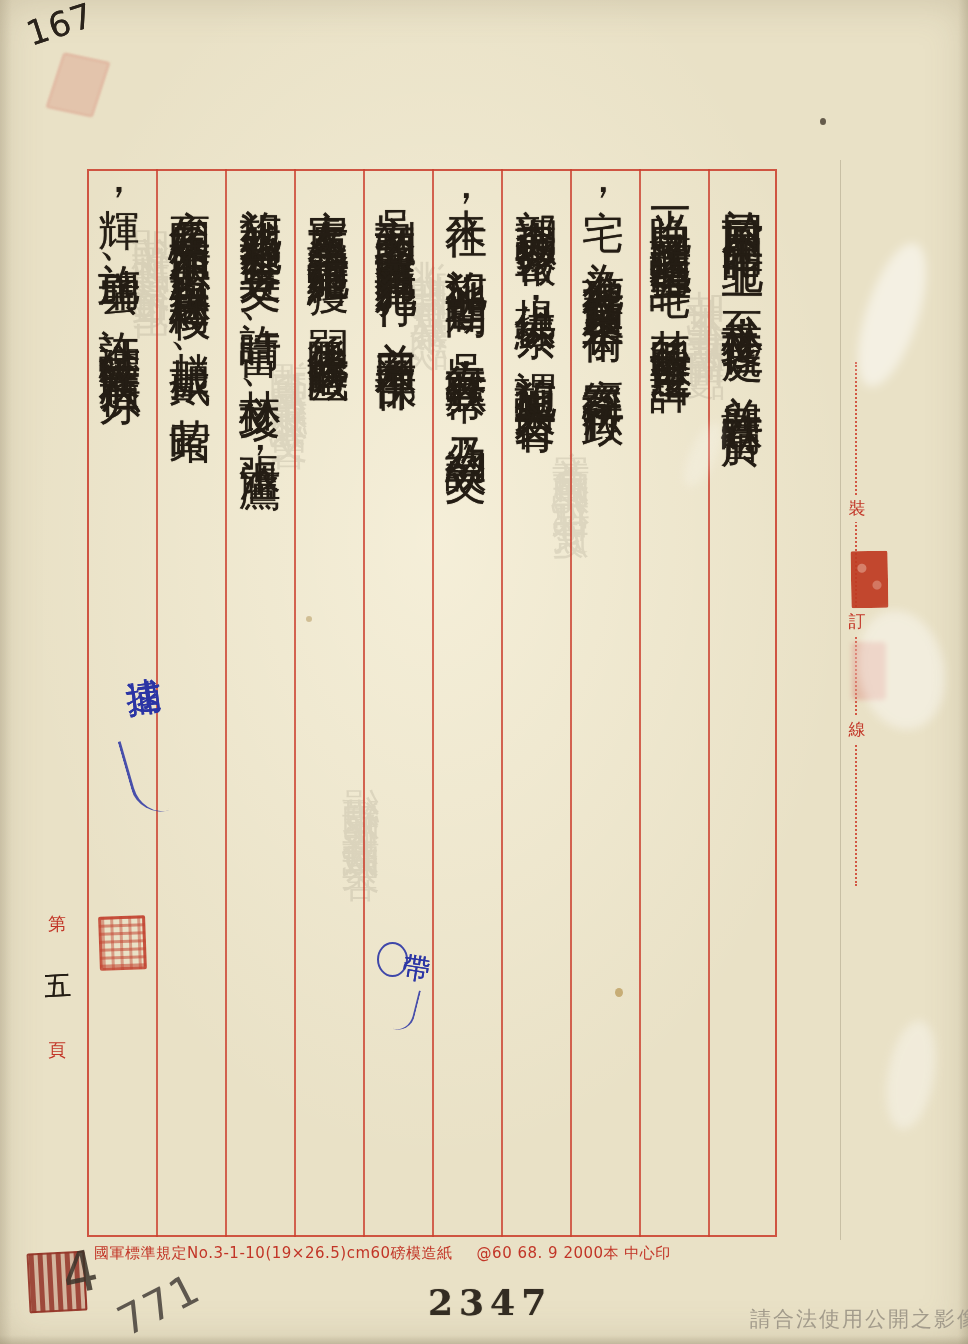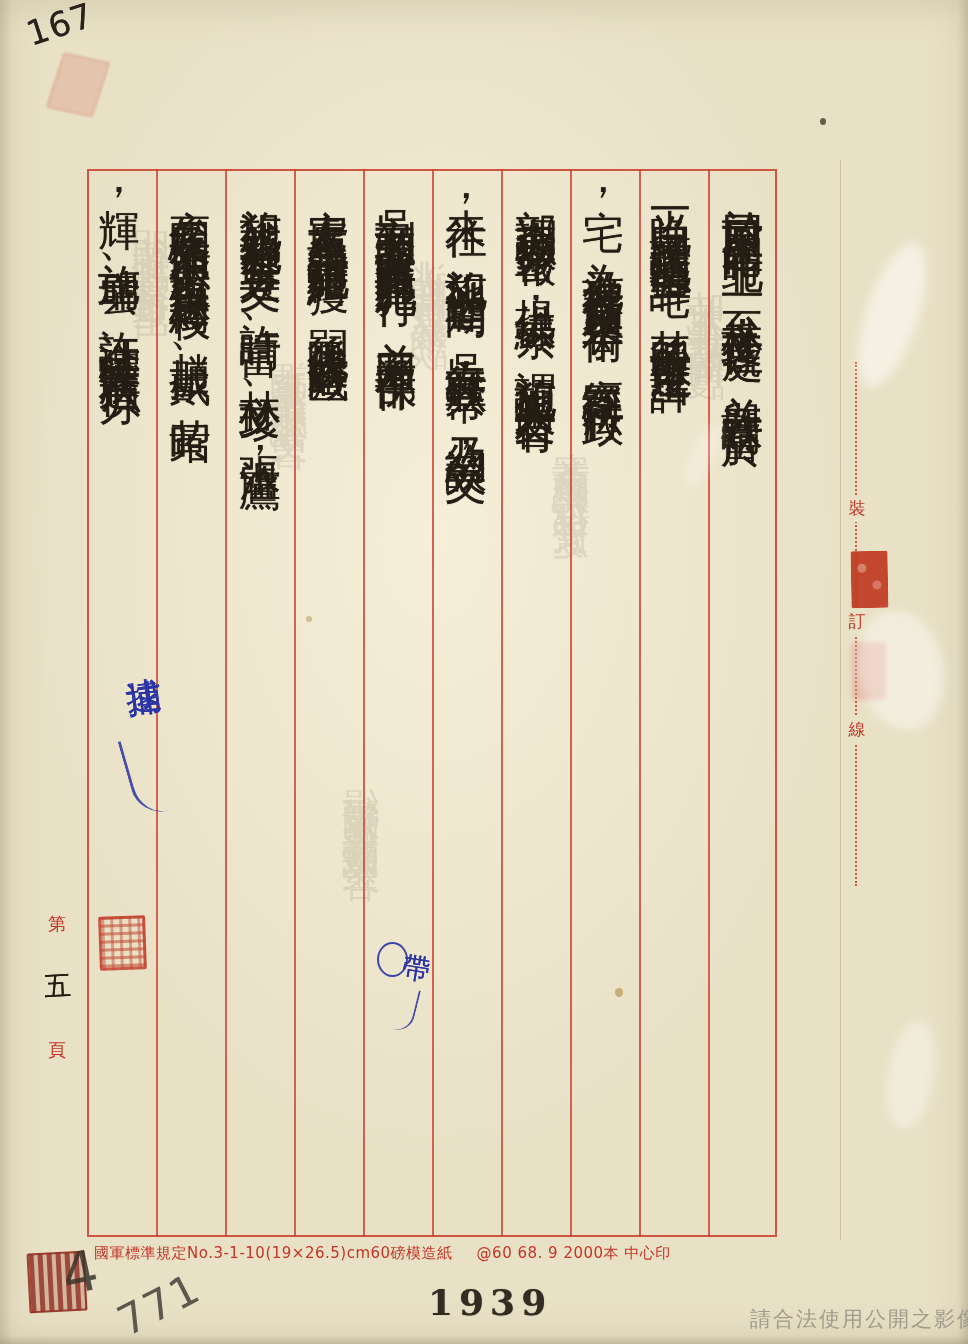--- a/index.html
+++ b/index.html
@@ -246,21 +246,21 @@
   <div class="speck sp0"></div>
   <div class="speck sp1"></div>
   <div class="speck sp2"></div>
 
   <div id="footer-print">
     <span>國軍標準規定No.3-1-10(19×26.5)cm60磅模造紙</span>
     <span class="gap"></span>
     <span>@60 68. 9 2000本 中心印</span>
   </div>
 
-  <div id="serial-number">1939</div>
+  <div id="serial-number">2347</div>
 
   <div id="stamp-bottom-left"></div>
   <div id="pencil-mark-a">4</div>
   <div id="pencil-mark-b">771</div>
 
   <div id="watermark">請合法使用公開之影像</div>
 
 </div>
 
 </body></html>

